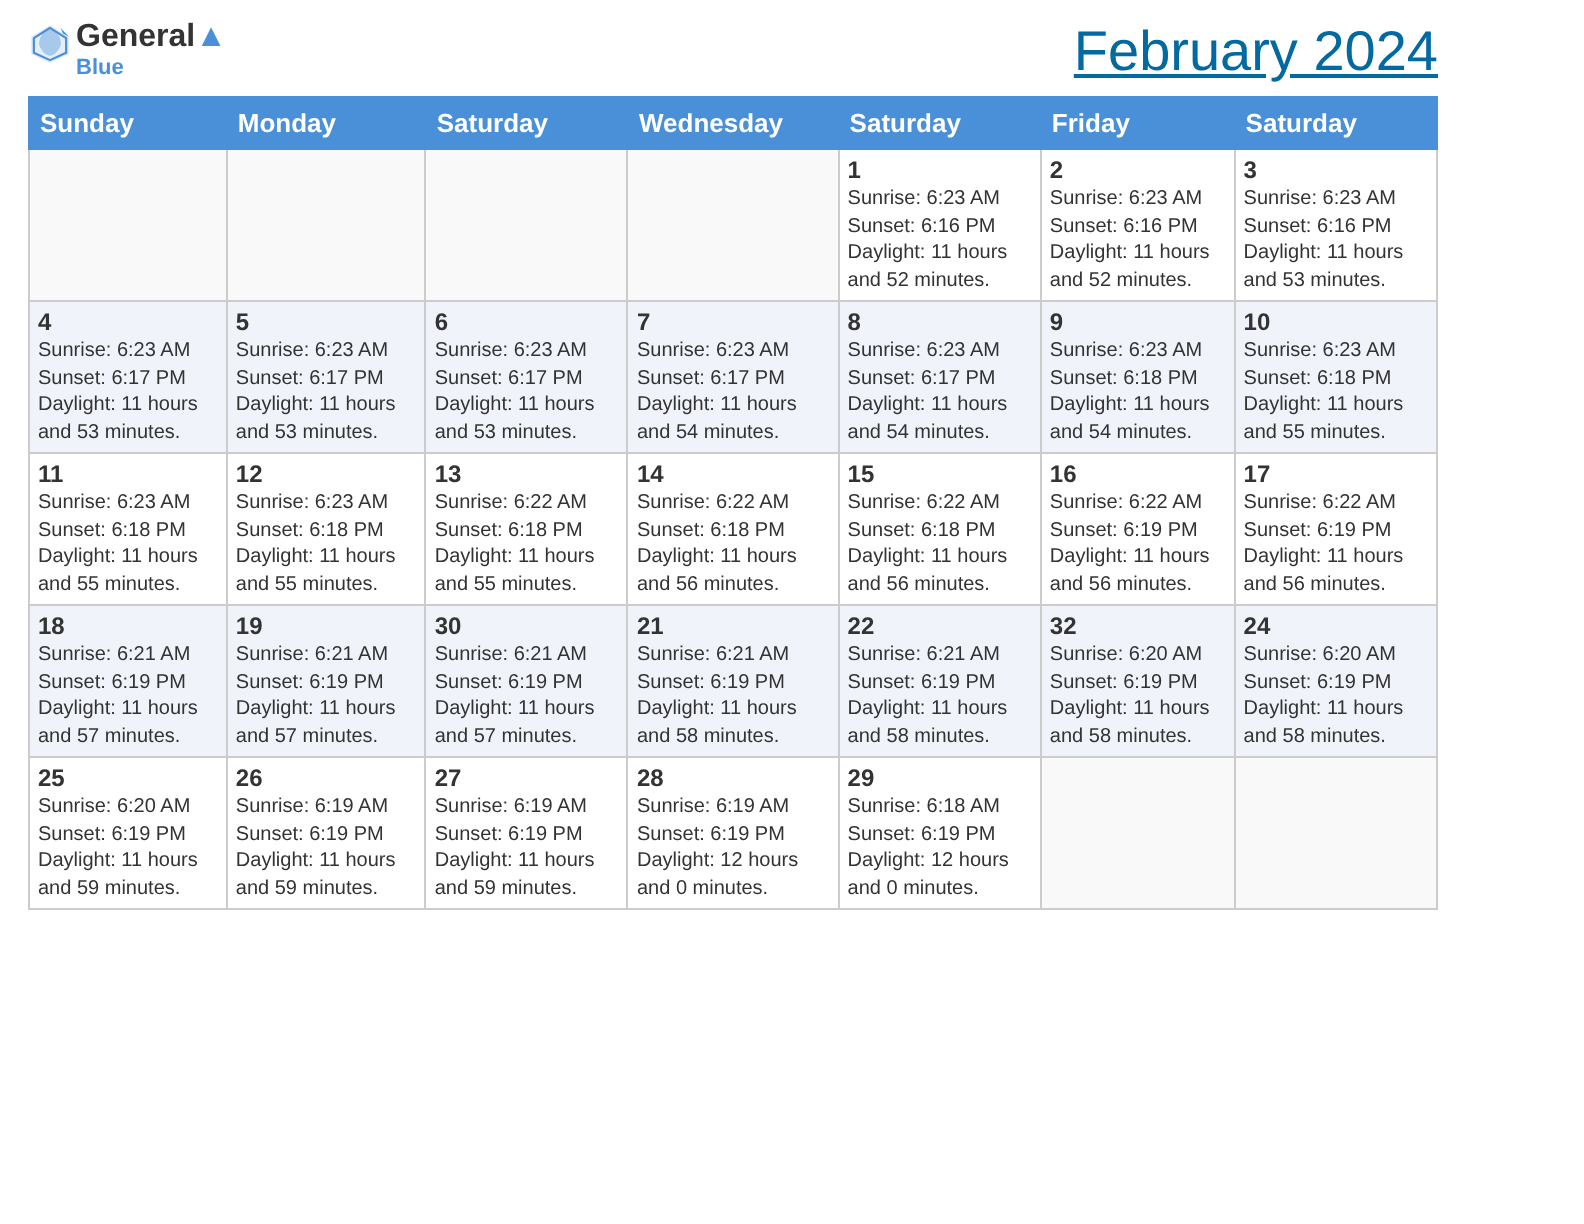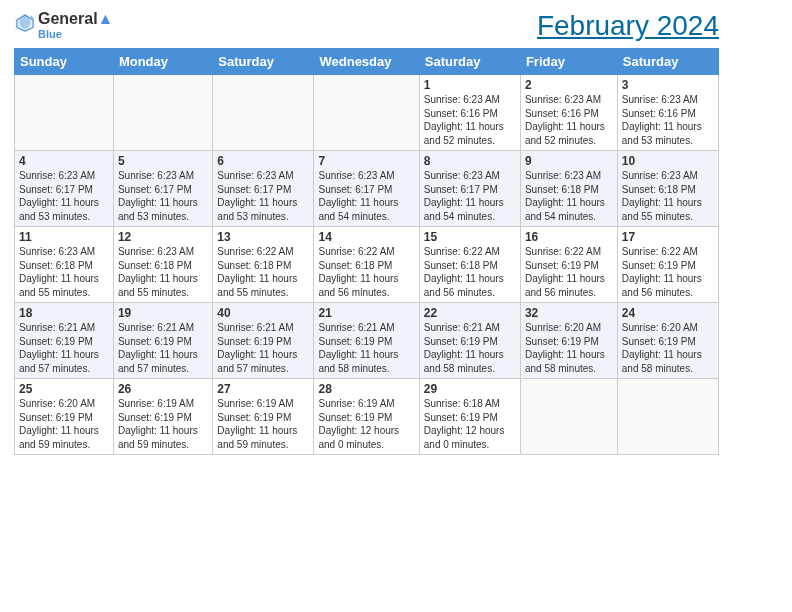--- a/index.html
+++ b/index.html
@@ -265,21 +265,21 @@
 and 57 minutes.</div>
           </td>
           <td>
             <span class="day-num">19</span>
             <div class="day-info" style="white-space: pre-line;">Sunrise: 6:21 AM
 Sunset: 6:19 PM
 Daylight: 11 hours
 and 57 minutes.</div>
           </td>
           <td>
-            <span class="day-num">40</span>
+            <span class="day-num">30</span>
             <div class="day-info" style="white-space: pre-line;">Sunrise: 6:21 AM
 Sunset: 6:19 PM
 Daylight: 11 hours
 and 57 minutes.</div>
           </td>
           <td>
             <span class="day-num">21</span>
             <div class="day-info" style="white-space: pre-line;">Sunrise: 6:21 AM
 Sunset: 6:19 PM
 Daylight: 11 hours

